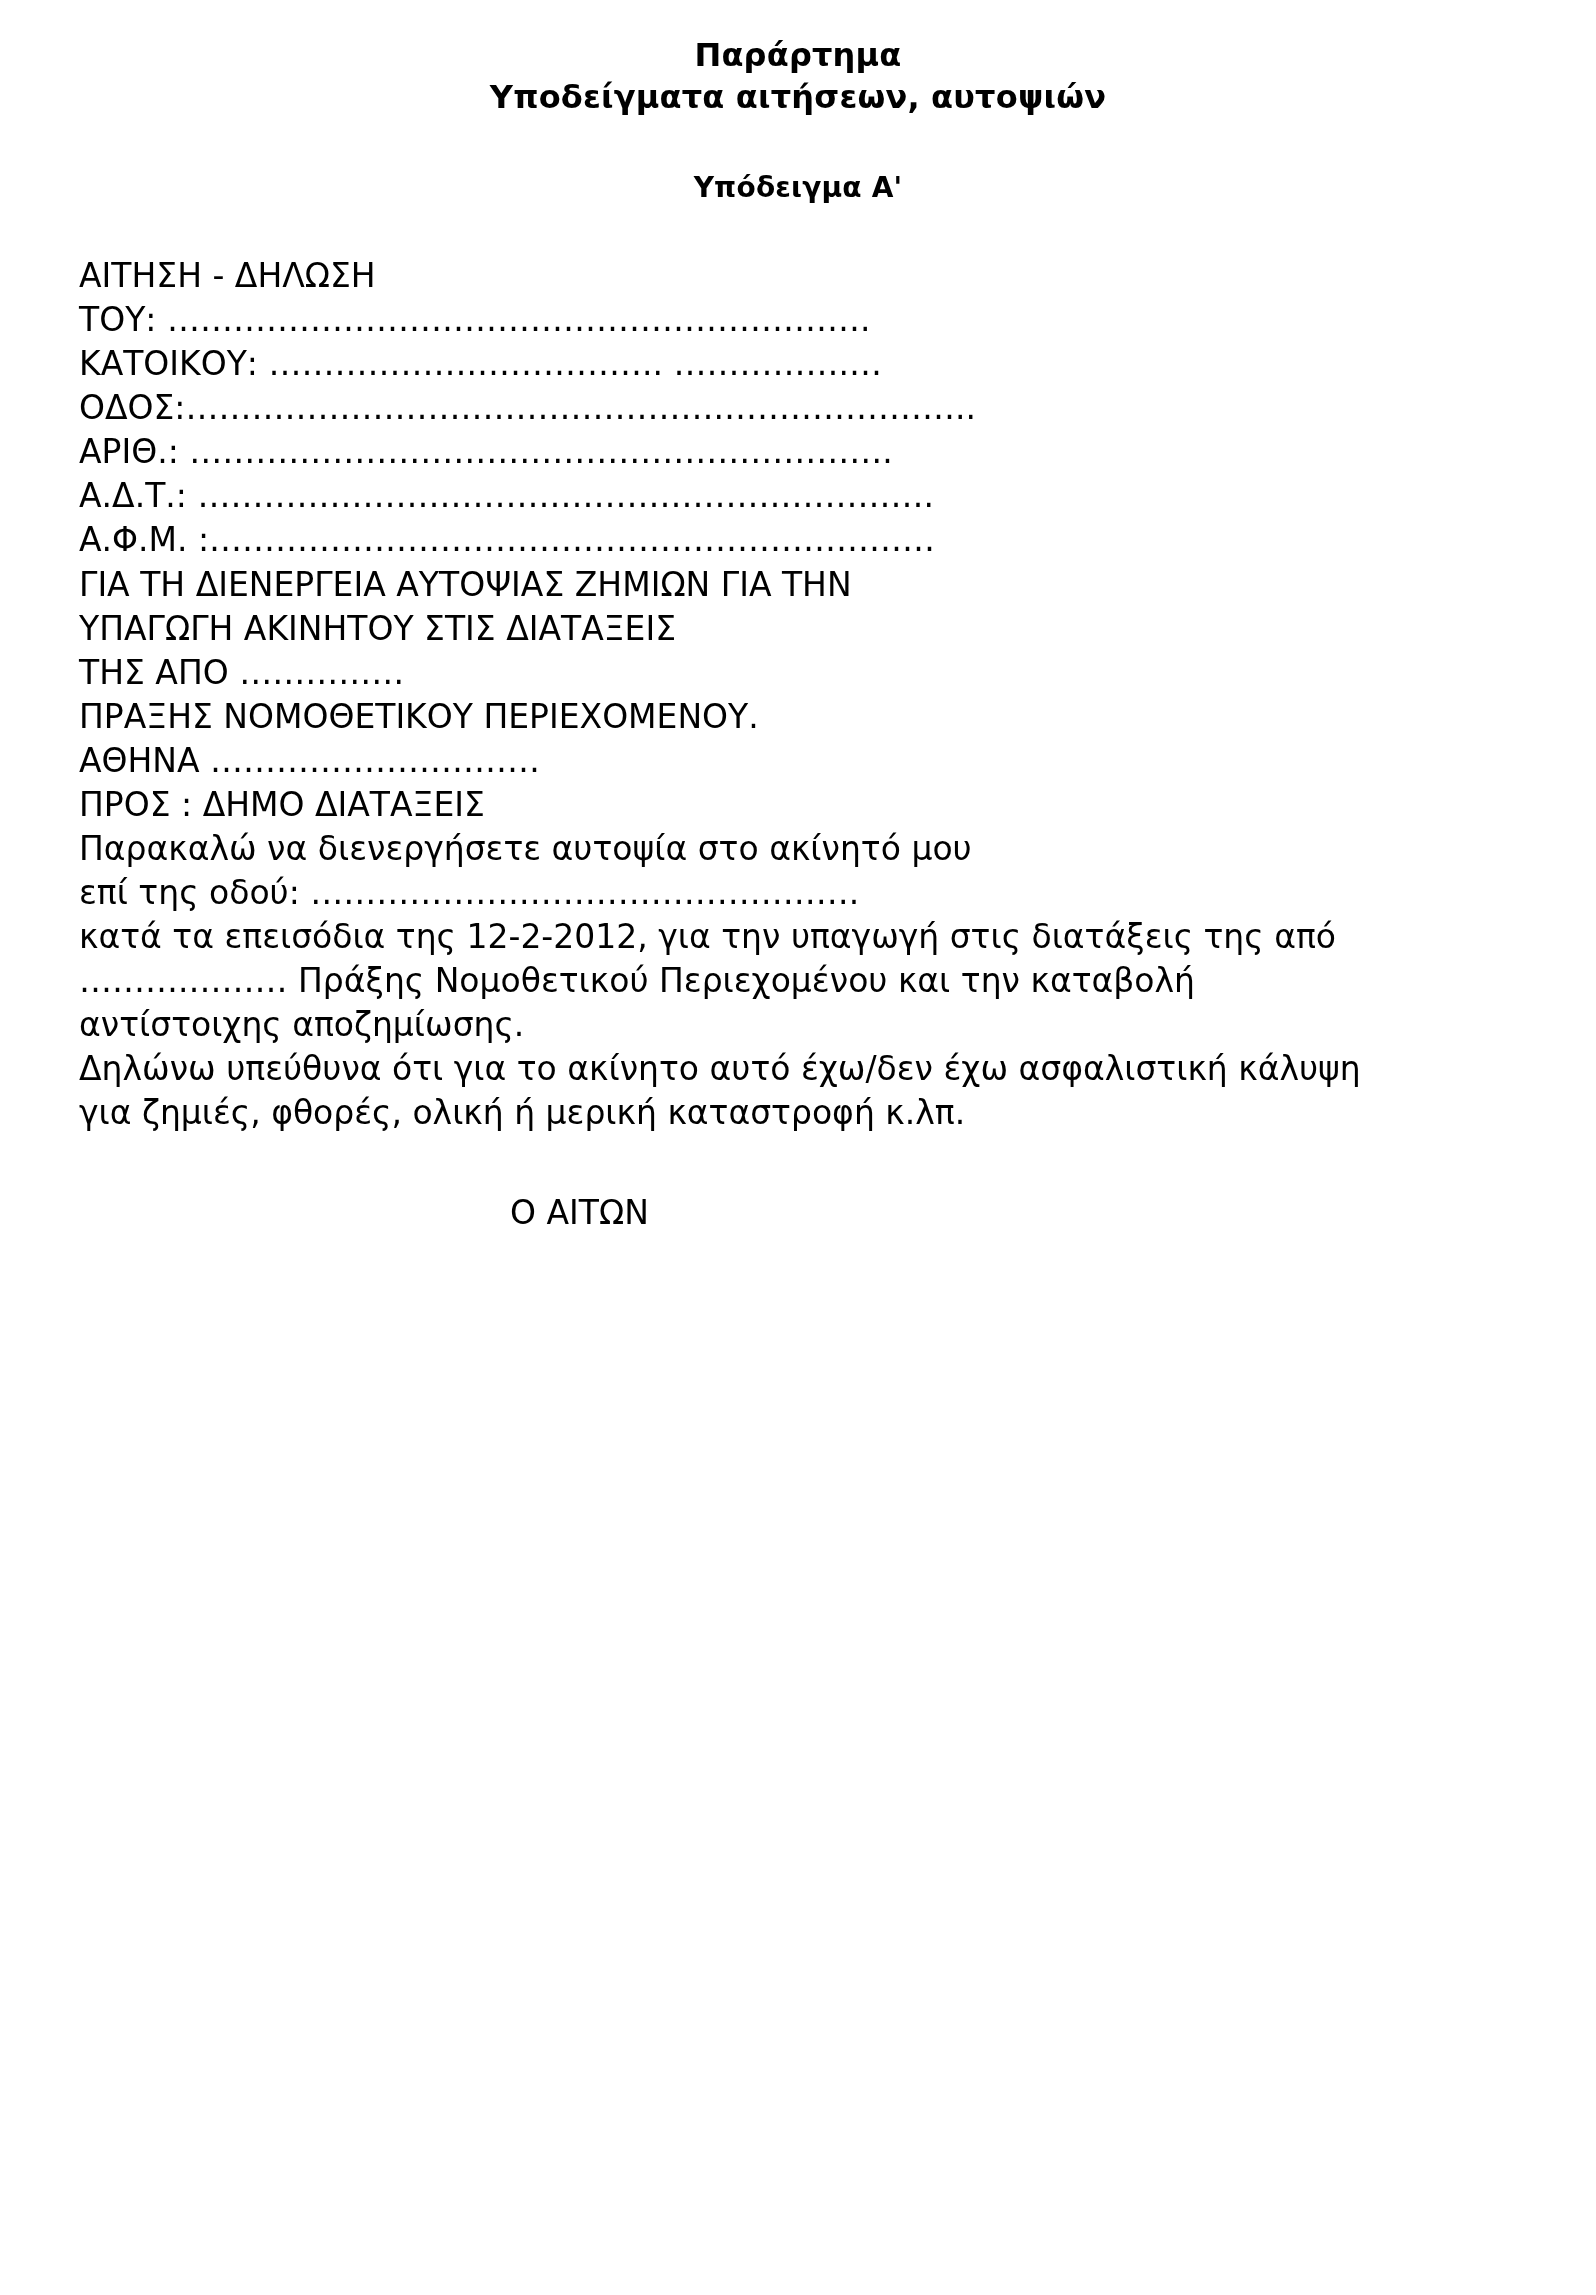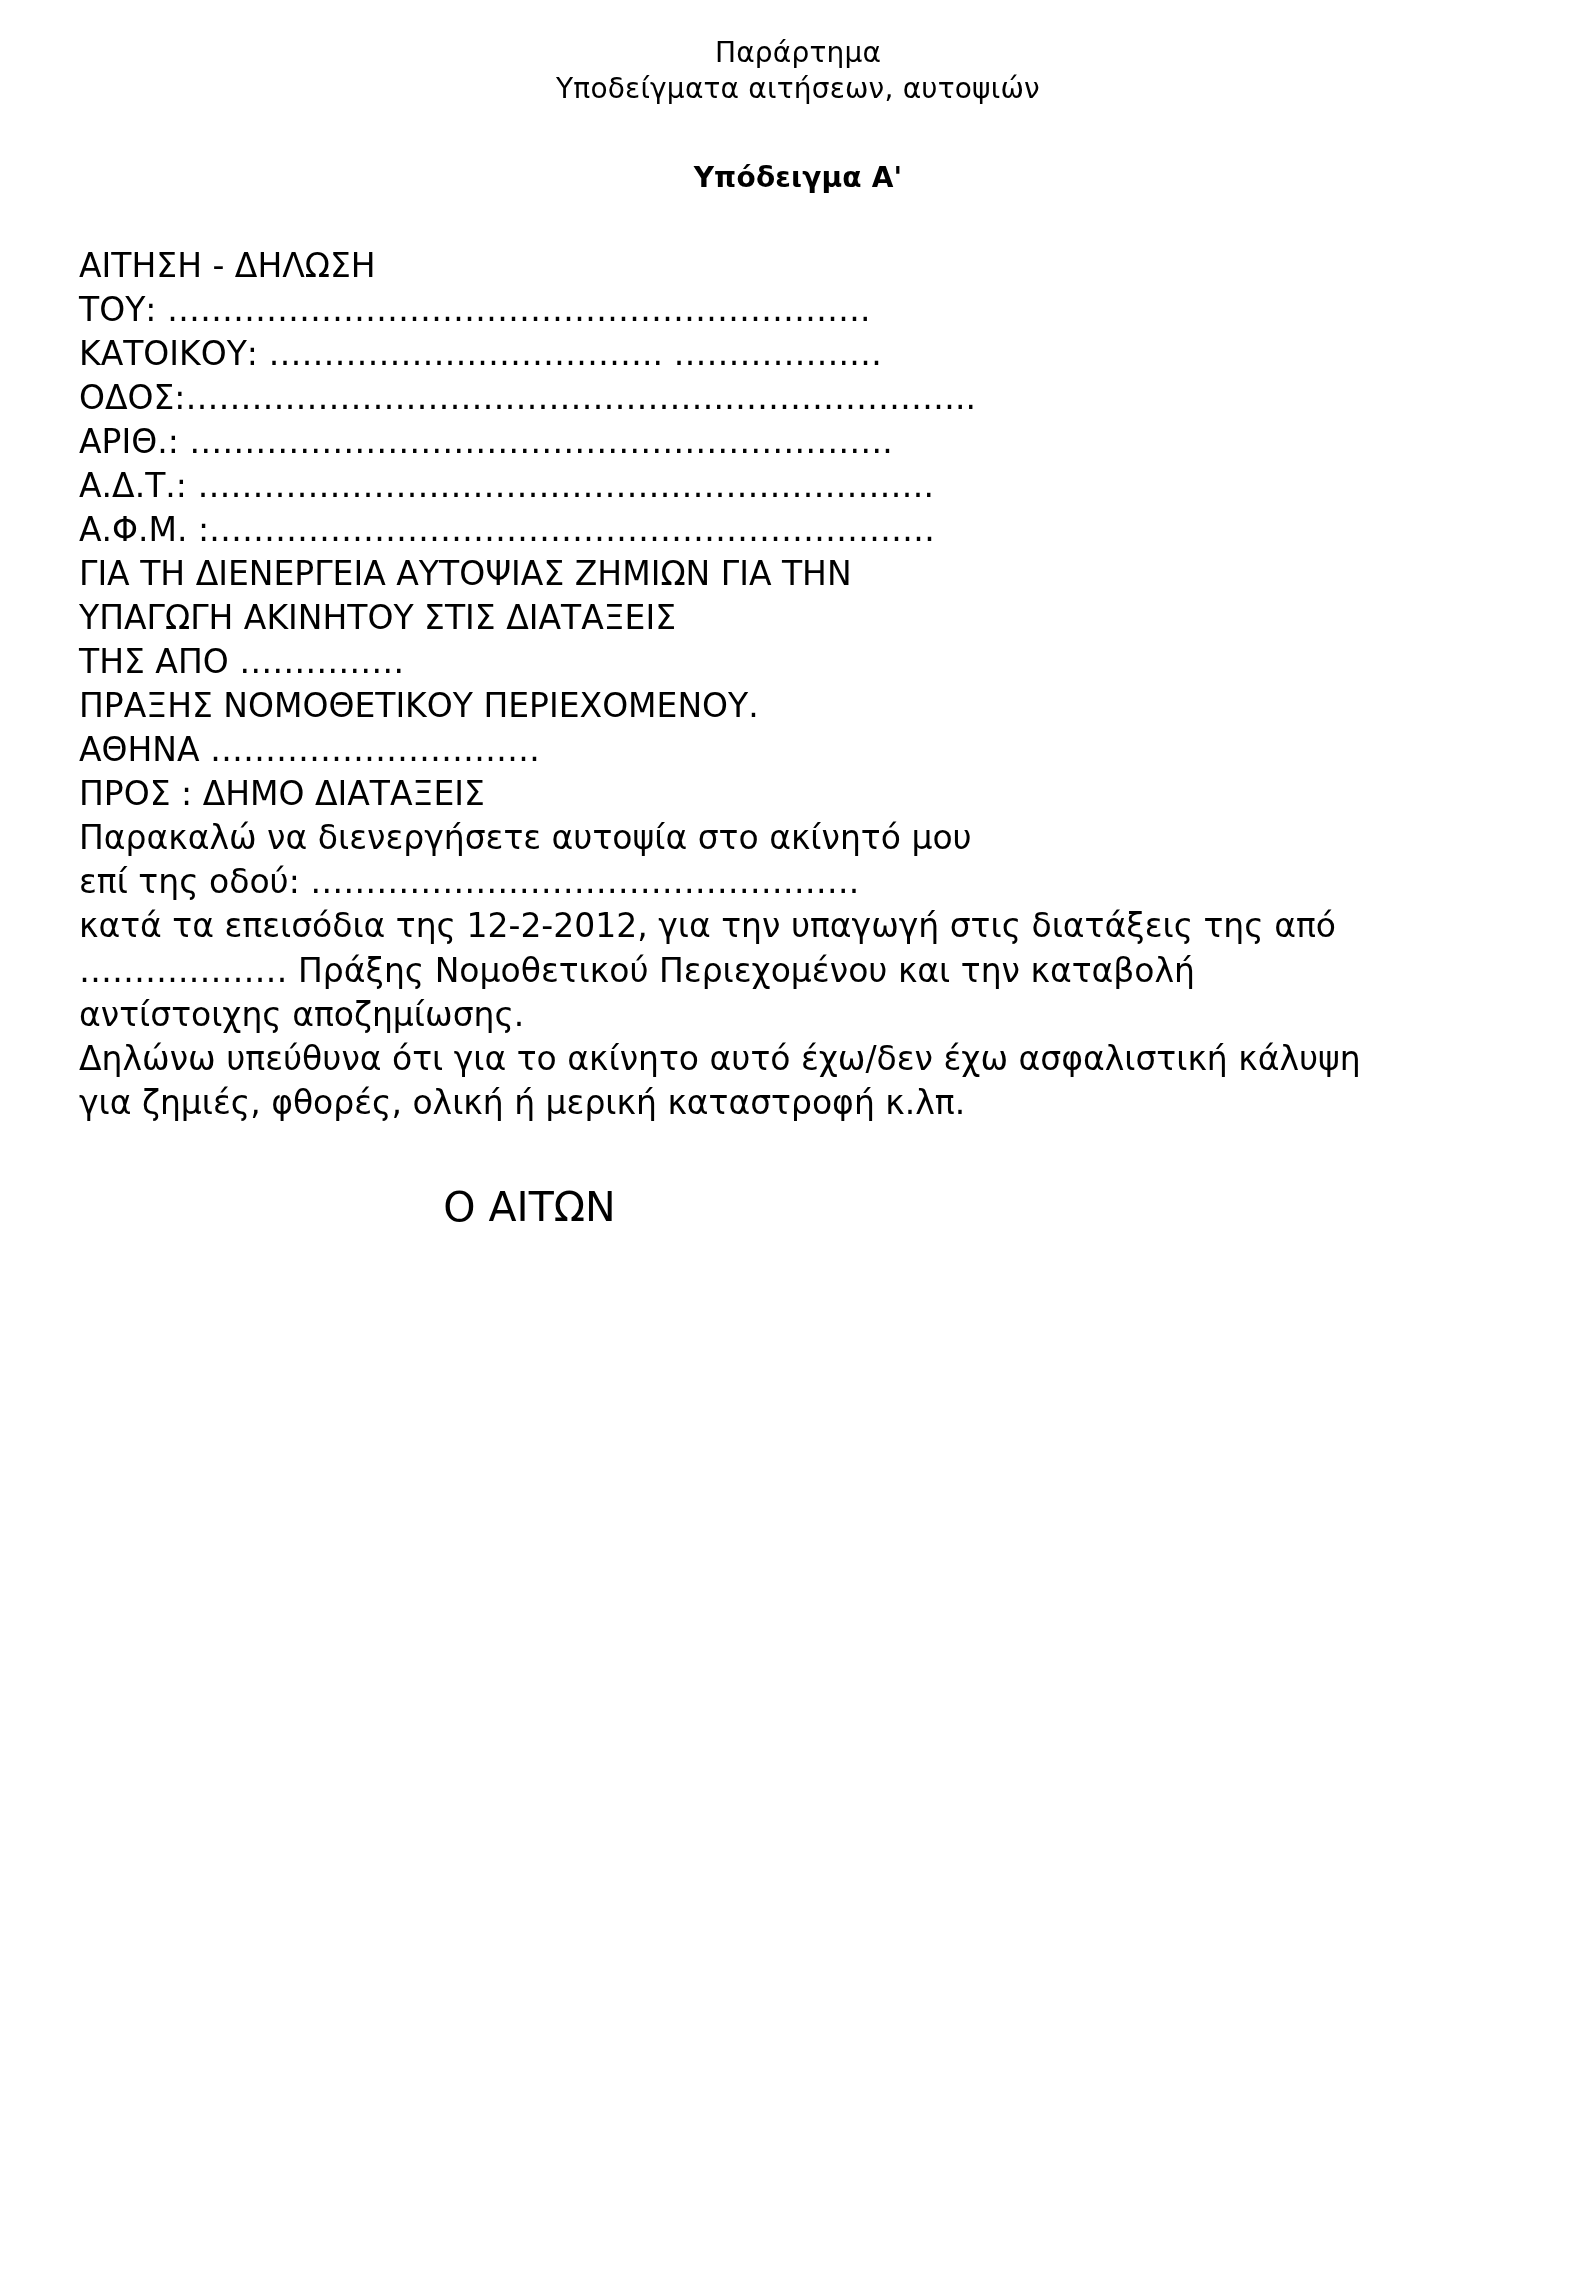--- a/index.html
+++ b/index.html
@@ -19,22 +19,22 @@
     width: 1596px;
     height: 2295px;
     box-sizing: border-box;
     padding: 0;
   }
   .header-block {
     text-align: center;
     margin-top: 35px;
   }
   .header-line {
-    font-weight: normal;
-    font-size: 28px;
+    font-weight: bold;
+    font-size: 32px;
     line-height: 1.30;
     letter-spacing: 0.2px;
   }
   .doc-title {
     text-align: center;
     font-weight: bold;
     font-size: 28px;
     margin-top: 53px;
     letter-spacing: 0.2px;
   }
@@ -44,22 +44,22 @@
     padding-right: 96px;
   }
   .line {
     font-size: 33px;
     line-height: 1.335;
     white-space: pre-wrap;
     word-break: normal;
   }
   .signature {
     margin-top: 58px;
-    padding-left: 64px;
-    font-size: 41px;
+    padding-left: 114px;
+    font-size: 33px;
   }
   .sig-inner {
     display: block;
     width: 931px;
     text-align: center;
   }
 </style>
 </head>
 <body>
 

